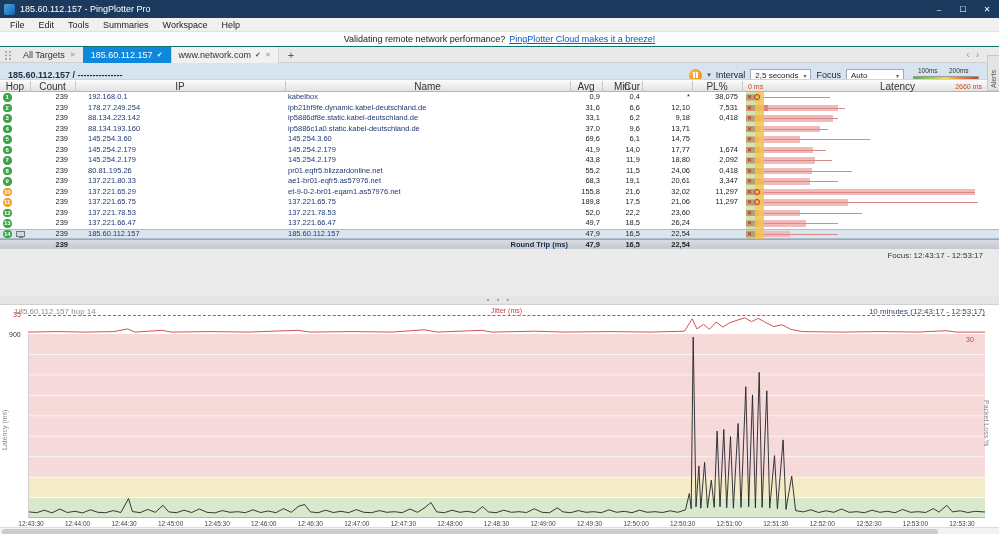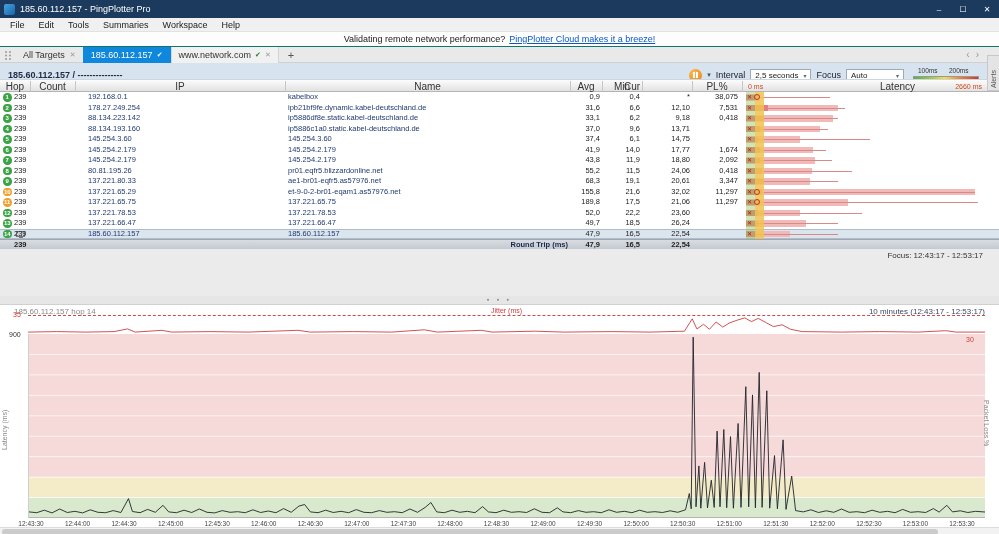--- a/index.html
+++ b/index.html
@@ -68,21 +68,21 @@
 .zone.green{left:746px;width:9px;background:rgba(150,195,90,0.45)}
 .zone.yellow{left:755px;width:9px;background:rgba(240,195,80,0.85)}
 .hop-row{position:relative;height:10.5px;line-height:10.5px;font-size:7.5px;cursor:default}
 .hop-row.selected{background:#dbe5ee;box-shadow:inset 0 1px 0 #aebdcb,inset 0 -1px 0 #aebdcb}
 .hop-badge{position:absolute;left:3px;top:1px;width:8.5px;height:8.5px;border-radius:50%;color:#fff;font-size:6px;line-height:8.5px;text-align:center;font-weight:bold}
 .hop-badge.good{background:#3ba345}
 .hop-badge.warn{background:#f0a02c}
 .target-icon{position:absolute;left:16px;top:2px;width:9px;height:6px;border:1px solid #777;background:#cfd8e0}
 .target-icon::after{content:"";position:absolute;left:2px;bottom:-2px;width:4px;height:1px;background:#777}
 .cell{position:absolute;top:0;height:10.5px;line-height:10.5px;white-space:nowrap}
-.cell.count{left:14px;width:32px;color:#222}
+.cell.count{left:36px;width:32px;text-align:right;color:#222}
 .cell.ip{left:88px;color:#203a72}
 .cell.name{left:288px;color:#203a72}
 .cell.avg{left:564px;width:36px;text-align:right;color:#222}
 .cell.min{left:604px;width:36px;text-align:right;color:#222}
 .cell.cur{left:644px;width:46px;text-align:right;color:#222}
 .cell.pl{left:694px;width:44px;text-align:right;color:#222}
 .lat-cell{position:absolute;left:746px;top:0;width:238px;height:10.5px}
 .lat-range{position:absolute;left:0;top:2px;height:6.5px;background:#f2b9b9;z-index:1}
 .lat-whisker{position:absolute;left:0;top:5px;height:1px;background:#d88a8a;z-index:1}
 .lat-solid{position:absolute;left:0;top:2.5px;height:5.5px;background:#e07f7f;z-index:1}
@@ -286,21 +286,21 @@
           <div class="lat-whisker" style="width: 82px;"></div>
           <div class="lat-solid" style="width: 14px;"></div>
           <div class="lat-x">✕</div>
         </div>
       </div>
       <div class="hop-row">
         <div class="hop-badge good">5</div>
         <div class="cell count">239</div>
         <div class="cell ip">145.254.3.60</div>
         <div class="cell name">145.254.3.60</div>
-        <div class="cell avg">37,4</div>
+        <div class="cell avg">69,6</div>
         <div class="cell min">6,1</div>
         <div class="cell cur">14,75</div>
         <div class="cell pl"></div>
         <div class="lat-cell">
           <div class="lat-range" style="width: 54px;"></div>
           <div class="lat-whisker" style="width: 124px;"></div>
           <div class="lat-solid" style="width: 12px;"></div>
           <div class="lat-x">✕</div>
         </div>
       </div>

